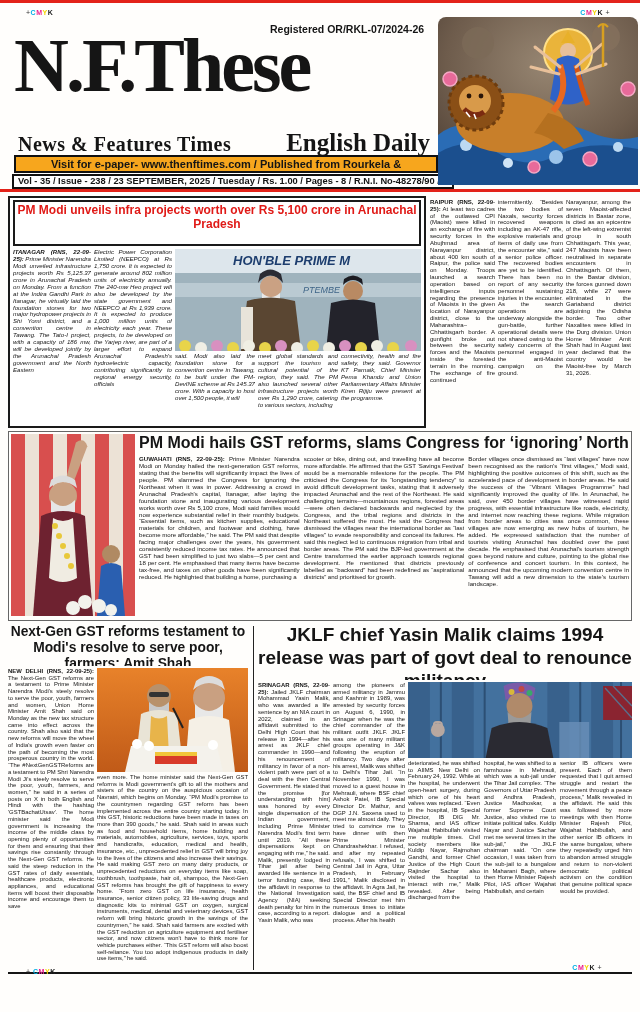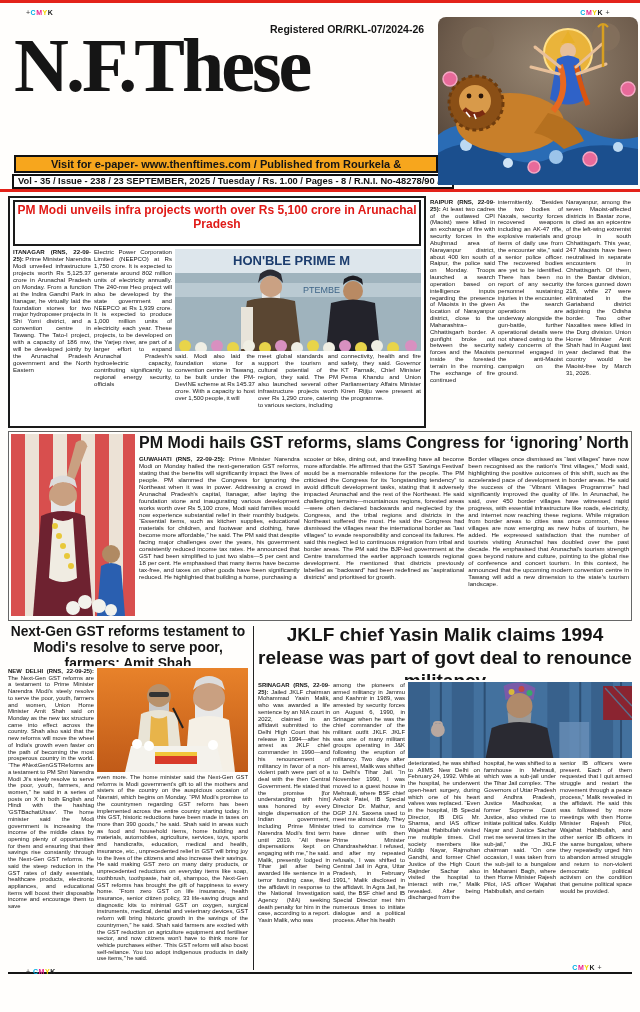--- a/index.html
+++ b/index.html
@@ -33,21 +33,21 @@
   .bt { font-size:6.1px; line-height:1.14; text-align:justify; overflow:hidden;
         word-spacing:-.2px; hyphens:auto; }
   .dl { font-weight:bold; }
   main { padding:4px 8px 0; }
   .row1 { display:flex; gap:4px; height:232px; }
 
   
   .a1 { width:418px; border:2px solid #1a1a1a; padding:2px 3px; background:#fff; }
   .a1 .hbox { border:2px solid #1a1a1a; color:#e01a17; font-weight:bold; font-size:12px;
               line-height:1.17; text-align:center; padding:1px 2px; height:46px; overflow:hidden; }
-  .a1 .body { display:flex; gap:3px; margin-top:3px; height:168px; }
+  .a1 .body { display:flex; gap:3px; margin-top:3px; height:168px;font-style:italic; }
   .a1 .c { width:78px; height:168px; }
   .a1 .rt { width:246px; }
   .a1 .photo { width:246px; height:102px; display:block; }
   .a1 .sub { display:flex; gap:3px; margin-top:2px; }
   .a1 .sc { width:80px; height:62px; }
 
   
   .a2 { width:202px; }
   .a2 .hl { font-weight:bold; font-size:13.2px; line-height:1.12; text-align:center; height:42px; overflow:hidden; }
   .a2 .body { display:flex; gap:3px; margin-top:3px; }
@@ -86,20 +86,24 @@
 
 <div class="page">
   <div class="topline"></div>
 
   <header>
     <div class="cmyk" style="left:26px; top:6px;"><span class="plus">+</span><span class="c">C</span><span class="m">M</span><span class="y">Y</span><span class="k">K</span></div>
     <div class="cmyk" style="right:30px; top:6px;"><span class="c">C</span><span class="m">M</span><span class="y">Y</span><span class="k">K</span> <span class="plus">+</span></div>
 
     <div class="registered">Registered OR/RKL-07/2024-26</div>
     <div class="nfm-title">N.F.These</div>
+    <div class="subrow">
+      <span class="tagline">News &amp; Features Times</span>
+      <span class="edition">English Daily</span>
+    </div>
     <div class="banner">Visit for e-paper- www.thenftimes.com / Published from Rourkela &amp; Bhubaneswar</div>
     <div class="issuebar">Vol - 35 / Issue - 238 / 23 SEPTEMBER, 2025 / Tuesday / Rs. 1.00 / Pages - 8 / R.N.I. No-48278/90 / Rourkela</div>
 
     <div class="mast-art">
       <svg viewBox="0 0 200 168" width="200" height="168">
         <defs>
           <radialGradient id="dbg" cx="55%" cy="28%" r="85%">
             <stop offset="0" stop-color="#978672"></stop>
               <stop offset=".6" stop-color="#6e5c4c"></stop>
               <stop offset="1" stop-color="#473a30"></stop>

